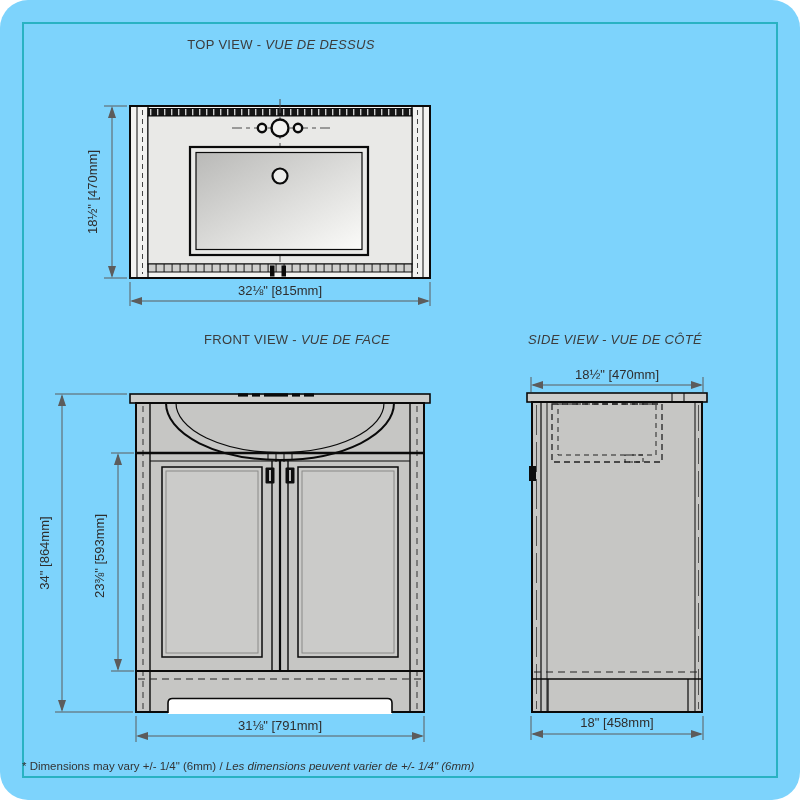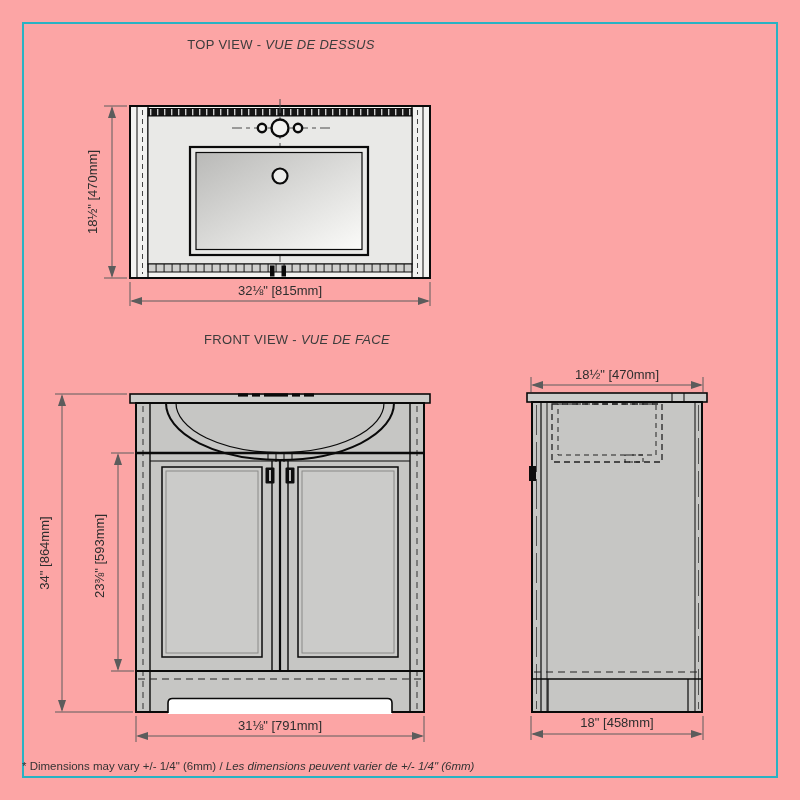--- a/index.html
+++ b/index.html
@@ -1,18 +1,18 @@
 <!DOCTYPE html>
 <html><head>
 <meta charset="utf-8">
 <style>
   html,body{margin:0;padding:0;background:#fff;}
   .canvas{
-    position:relative;width:800px;height:800px;background:#fca5a5;overflow:hidden;
-    font-family:"Liberation Sans","DejaVu Sans",sans-serif;color:#333;
+    position:relative;width:800px;height:800px;background:#7dd3fc;overflow:hidden;
+    font-family:"Liberation Sans","DejaVu Sans",sans-serif;color:#333;border-radius:28px;
   }
   .sheet-border{
     position:absolute;left:22px;top:22px;width:752px;height:752px;
     border:2px solid #29b2c3;
   }
   .title{
     position:absolute;font-size:13px;color:#3c3c3c;text-align:center;
     letter-spacing:.3px;white-space:nowrap;
   }
   .title-top{left:131px;top:37px;width:300px;}
@@ -32,20 +32,21 @@
 </head>
 <body>
 
 <div class="canvas">
   <div class="sheet-border"></div>
 
   <div class="title title-top"><span>TOP VIEW - </span><span class="it">VUE DE DESSUS</span></div>
 
   <div class="title title-front"><span>FRONT VIEW - </span><span class="it">VUE DE FACE</span></div>
 
+  <div class="title title-side"><span>SIDE VIEW - VUE DE CÔTÉ</span></div>
 
   <svg width="800" height="800" viewBox="0 0 800 800">
     <defs>
       <linearGradient id="sinkGrad" x1="0" y1="0" x2="1" y2="1">
         <stop offset="0" stop-color="#b9b9b7"></stop>
         <stop offset="0.55" stop-color="#dededc"></stop>
         <stop offset="1" stop-color="#fbfbf9"></stop>
       </linearGradient>
       <pattern id="hatchDark" width="7" height="8" patternUnits="userSpaceOnUse">
         <rect width="7" height="8" fill="#161616"></rect>

